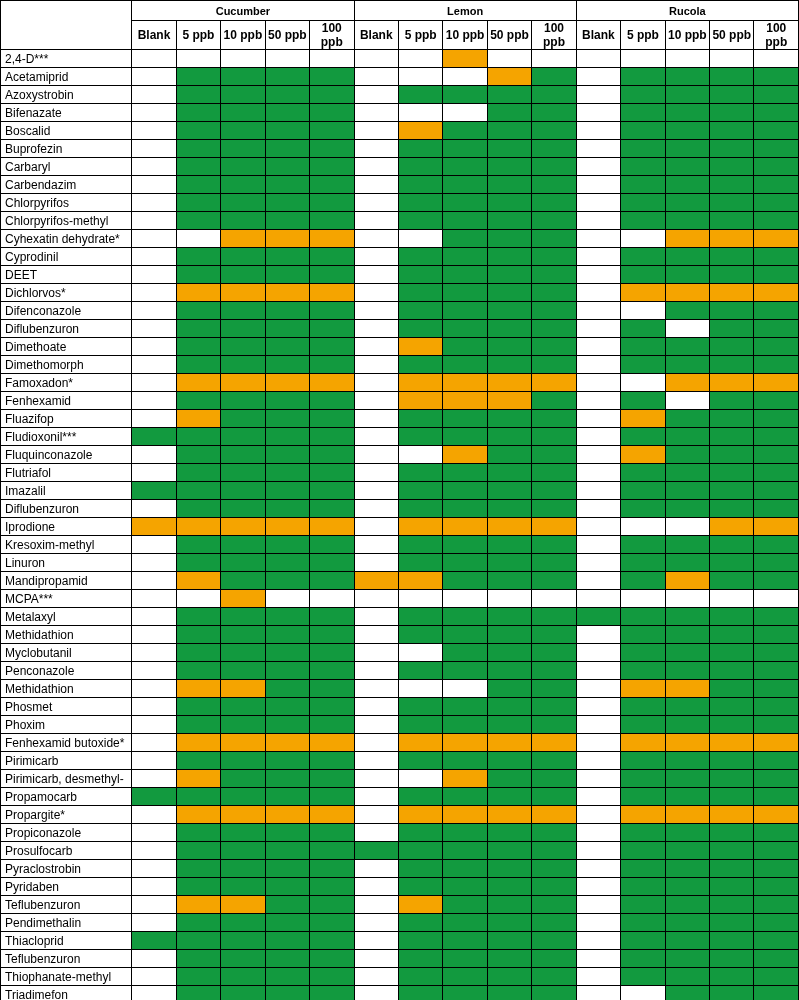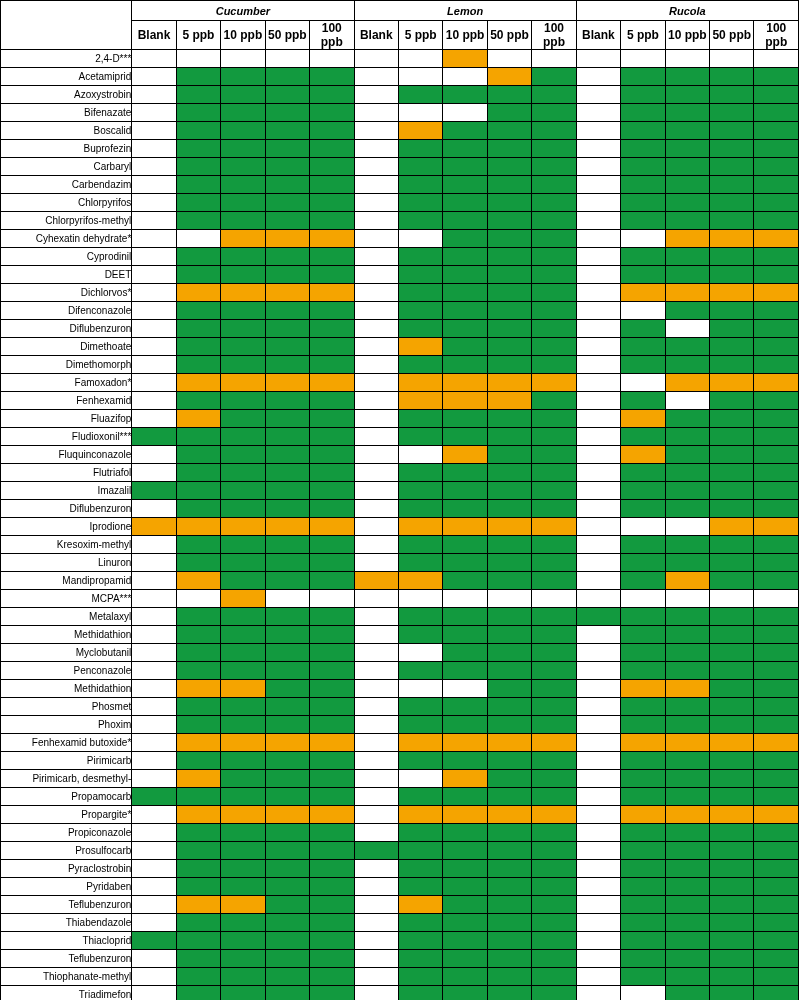--- a/index.html
+++ b/index.html
@@ -21,33 +21,32 @@
     box-sizing: border-box;
   }
   th {
     font-weight: bold;
     text-align: center;
     background: #fff;
     font-size: 11px;
   }
   th.group {
     height: 20px;
-    font-style: italic;
   }
   th.sub {
     height: 20px;
     font-size: 12px;
   }
   td.name {
     padding-left: 4px;
-    text-align: right;
+    text-align: left;
     background: #fff;
     white-space: nowrap;
     overflow: hidden;
-    font-size: 10px;
+    font-size: 12px;
   }
   col.namecol { width: 130px; }
   col.valcol { width: 44px; }
   td.g { background: #129a3f; }
   td.o { background: #f5a400; }
   td.w { background: #ffffff; }
 </style>
 </head>
 <body>
 
@@ -954,21 +953,21 @@
         <td class="g"></td>
         <td class="g"></td>
         <td class="g"></td>
         <td class="w"></td>
         <td class="g"></td>
         <td class="g"></td>
         <td class="g"></td>
         <td class="g"></td>
       </tr>
       <tr>
-        <td class="name">Thiabendazole</td>
+        <td class="name">Pendimethalin</td>
         <td class="w"></td>
         <td class="g"></td>
         <td class="g"></td>
         <td class="g"></td>
         <td class="g"></td>
         <td class="w"></td>
         <td class="g"></td>
         <td class="g"></td>
         <td class="g"></td>
         <td class="g"></td>

